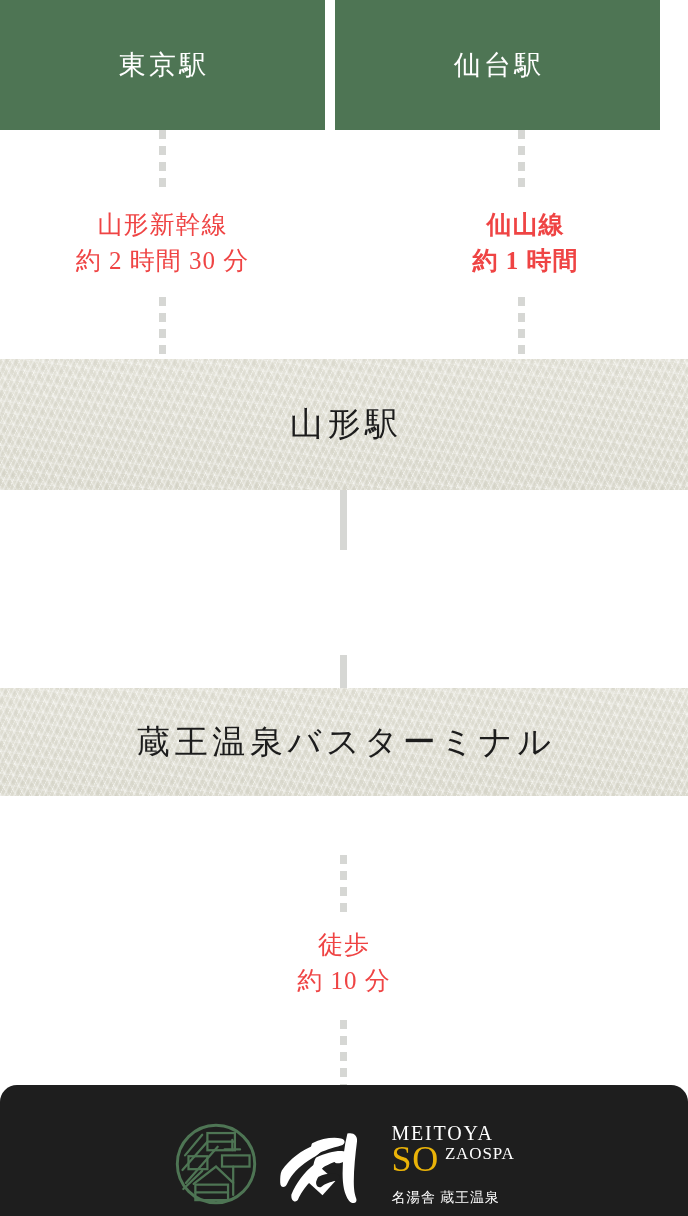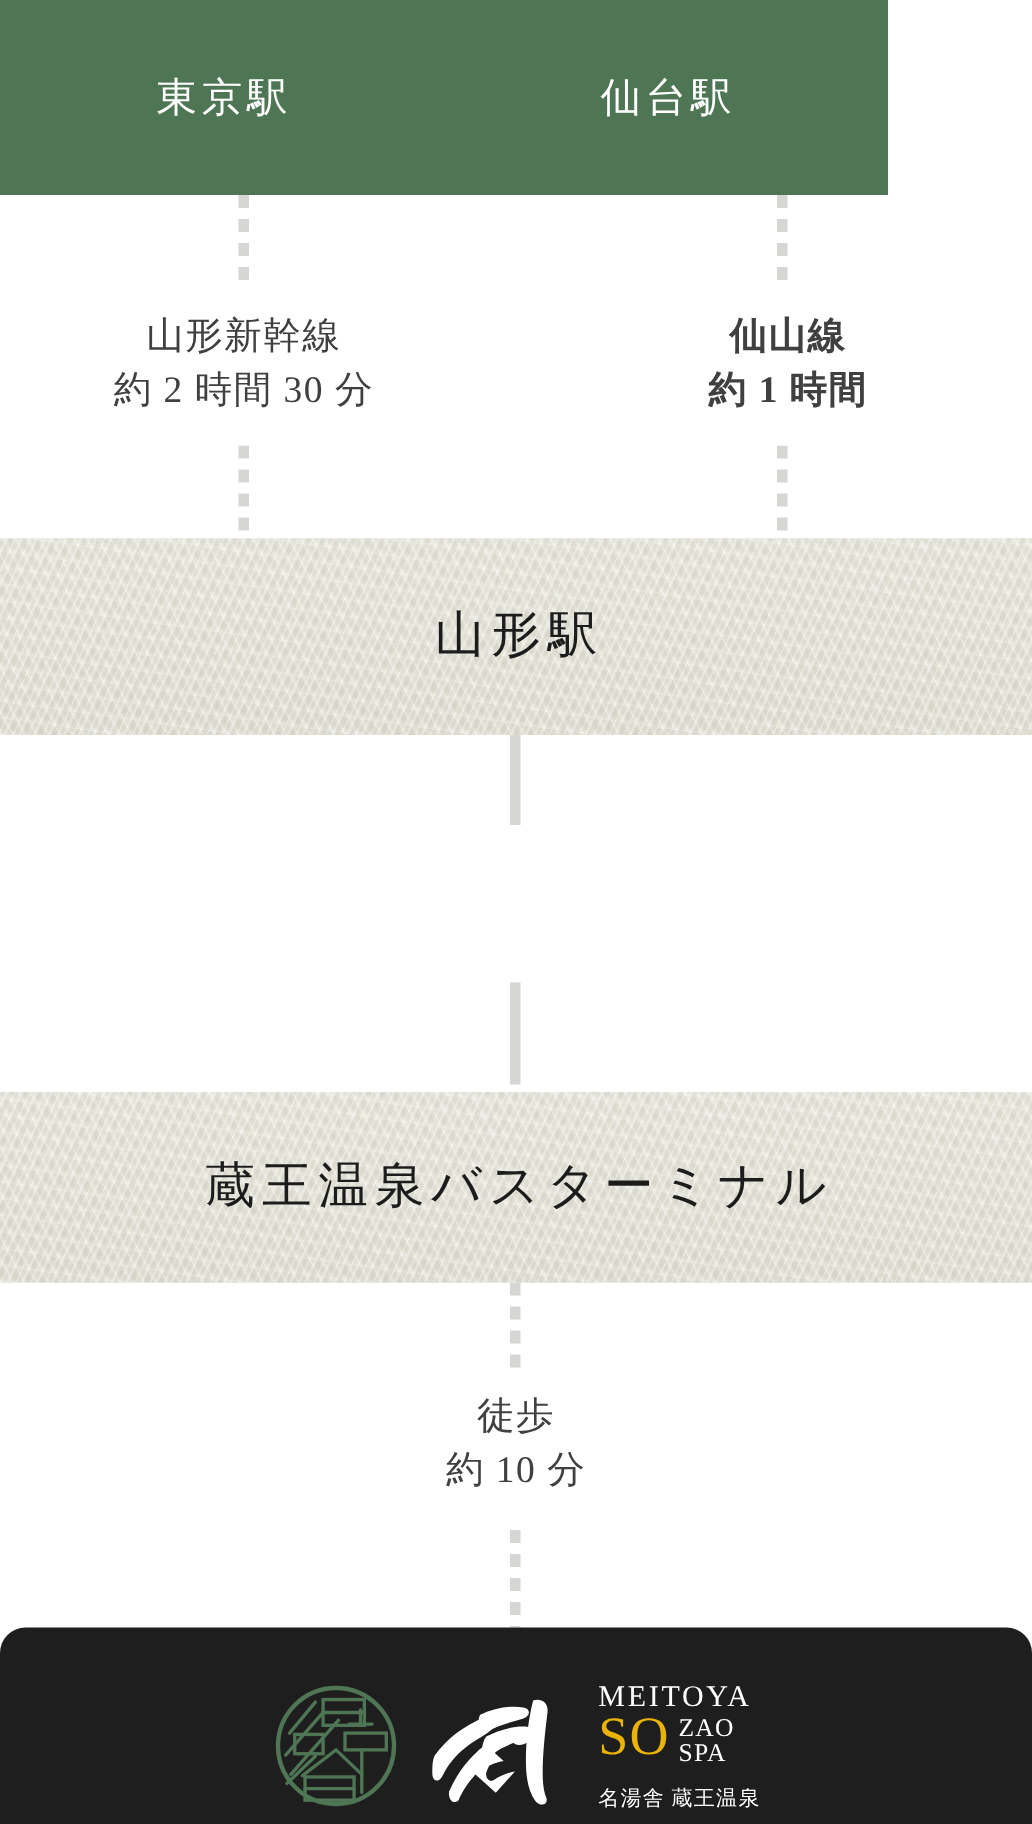--- a/index.html
+++ b/index.html
@@ -22,21 +22,21 @@
     width: 688px;
     height: 1216px;
     background: #ffffff;
   }
 
   
   .top-stations {
     position: absolute;
     top: 0;
     left: 0;
-    width: 592px;
+    width: 660px;
     height: 130px;
     display: flex;
     justify-content: space-between;
   }
 
   .station-box {
     width: 325px;
     height: 130px;
     background: #4e7554;
     display: flex;
@@ -81,21 +81,21 @@
   #conn-yamagata  { left: 340px; top: 490px;  height: 60px; }
   #conn-bus       { left: 340px; top: 655px;  height: 68px; }
   #conn-terminal  { left: 340px; top: 855px;  height: 62px; }
   #conn-walk      { left: 340px; top: 1020px; height: 65px; }
 
   
   .leg {
     position: absolute;
     text-align: center;
     line-height: 1.42;
-    color: #404040;
+    color: #ef4444;
     font-size: 25px;
     letter-spacing: 0.04em;
   }
   .leg .leg-line { display: block; white-space: nowrap; }
 
   #leg-tokyo  { left: 0px;   top: 207px; width: 325px; }
   #leg-sendai { left: 363px; top: 207px; width: 325px; font-weight: bold; }
   #leg-bus    { left: 0px;   top: 567px; width: 688px; }
   #leg-walk   { left: 0px;   top: 927px; width: 688px; }
 
@@ -134,21 +134,21 @@
 
   .hub .hub-label {
     font-size: 33px;
     letter-spacing: 0.14em;
     text-indent: 0.14em;
     color: #1c1c1c;
     line-height: 1;
   }
 
   #hub-yamagata { top: 359px; height: 131px; }
-  #hub-terminal { top: 728px; height: 127px; justify-content: center; }
+  #hub-terminal { top: 688px; height: 108px; justify-content: center; }
 
   
   .footer {
     position: absolute;
     left: 0;
     top: 1085px;
     width: 688px;
     height: 158px;
     background: #1e1e1e;
     display: flex;
@@ -199,21 +199,21 @@
 
   .wm-so {
     font-size: 36px;
     line-height: 0.86;
     color: #eab308;
     letter-spacing: 0.02em;
   }
 
   .wm-zao-spa {
     display: flex;
-    flex-direction: column;
+    flex-direction: row;
     color: #ffffff;
     font-size: 17px;
     line-height: 1.02;
     letter-spacing: 0.05em;
     padding-top: 1px;
   }
 
   .wm-jp {
     font-size: 14px;
     color: #ffffff;

